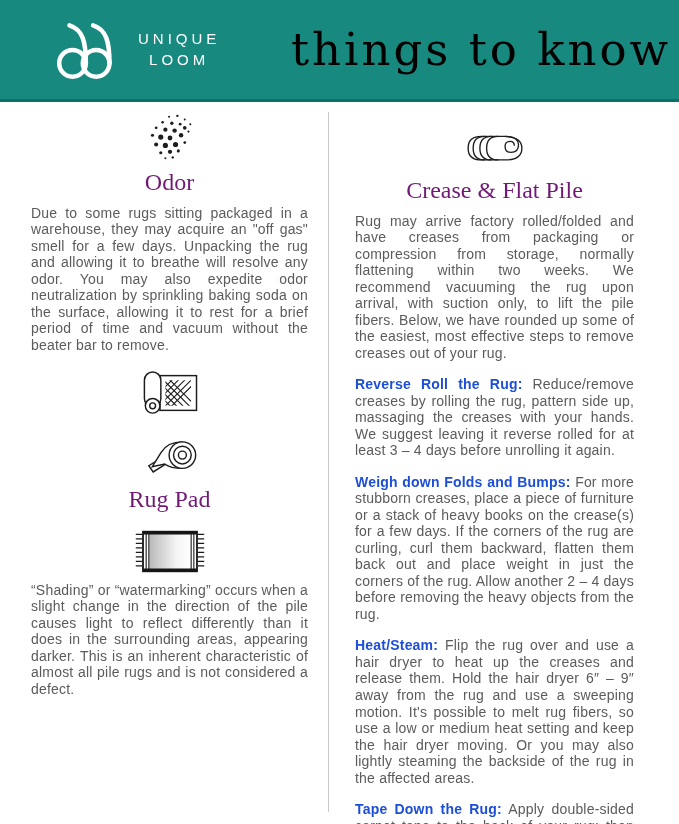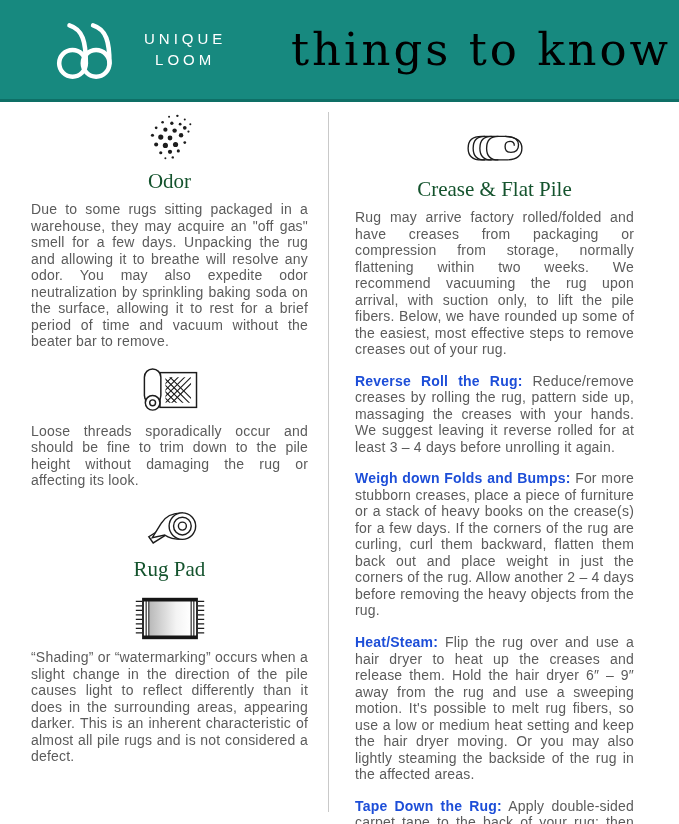--- a/index.html
+++ b/index.html
@@ -9,39 +9,39 @@
   }
   
   .banner{
     height:102px;background:#17897f;display:flex;align-items:center;
     border-bottom:3px solid #0e6f66;box-sizing:border-box;
   }
   .brand{display:flex;align-items:center;margin-left:52px;}
   .brand-logo{width:78px;height:62px;flex:none;}
   .brand-text{
     color:#ffffff;font-size:15px;letter-spacing:4px;line-height:1.35;
-    text-align:center;margin-left:14px;font-weight:400;
+    text-align:center;margin-left:8px;font-weight:400;
   }
   .banner-title{
     font-family:"DejaVu Serif","Liberation Serif",serif;
     color:#000000;font-size:45px;letter-spacing:3px;font-weight:500;
     margin-left:auto;margin-right:8px;white-space:nowrap;
   }
   
   .columns{display:flex;align-items:stretch;height:722px;box-sizing:border-box;}
   .col{box-sizing:border-box;}
   .col-left{width:328px;padding:0 12px 0 23px;}
   .divider{width:1px;background:#c9c9c9;margin:10px 0 12px 0;flex:none;}
   .col-right{flex:1;padding:0 37px 0 18px;}
   
   .section{text-align:center;}
   .icon-wrap{display:flex;justify-content:center;align-items:flex-end;}
   .section-title{
     font-family:"Liberation Serif",serif;font-weight:400;
-    color:#14532d;font-size:21px;line-height:1.15;margin:7px 0 3px 0;
+    color:#701a75;font-size:24px;line-height:1.15;margin:7px 0 3px 0;
   }
   .body-text{
     text-align:justify;font-size:14px;line-height:1.18;color:#5b5b5b;
     letter-spacing:0.2px;margin:8px;
   }
   .mt-odor{margin-top:12px;}
   .mt-sec{margin-top:15px;}
   .tip{margin-top:15px;}
   .tip-label{font-weight:bold;color:#1d4ed8;}
   svg .ln{stroke:#1c1c1c;fill:none;stroke-width:1.6;}
@@ -121,21 +121,20 @@
             <rect class="fw" x="24" y="8" width="40" height="38"></rect>
             <g clip-path="url(#hatchClip)" stroke="#1c1c1c" stroke-width="1.2">
               <path d="M14,50 L58,6 M21,50 L65,6 M28,50 L72,6 M7,50 L51,6 M0,50 L44,6"></path>
               <path d="M14,6 L58,50 M21,6 L65,50 M28,6 L72,50 M7,6 L51,50 M0,6 L44,50"></path>
             </g>
             <rect class="fw" x="7" y="4" width="18" height="38" rx="9"></rect>
             <circle class="fw" cx="16" cy="41" r="8"></circle>
             <circle class="ln" cx="16" cy="41" r="3.2"></circle>
           </svg>
         </div>
-        <p class="body-text">Loose threads sporadically occur and should be fine to trim down to the pile height without damaging the rug or affecting its look.</p>
       </div>
 
       <div class="section">
         <div class="icon-wrap mt-sec">
           <svg width="62" height="46" viewBox="0 0 64 52" aria-hidden="true">
             <polygon class="fw" points="8,37 24,27 29,34 13,44"></polygon>
             <path class="fw" d="M46,10 C33,10 26,15 22,22 L12,38 L26,35 C30,38 38,40 46,40 Z"></path>
             <circle class="fw" cx="46" cy="25" r="15"></circle>
             <circle class="fw" cx="46" cy="25" r="10"></circle>
             <circle class="fw" cx="46" cy="25" r="4.5"></circle>

